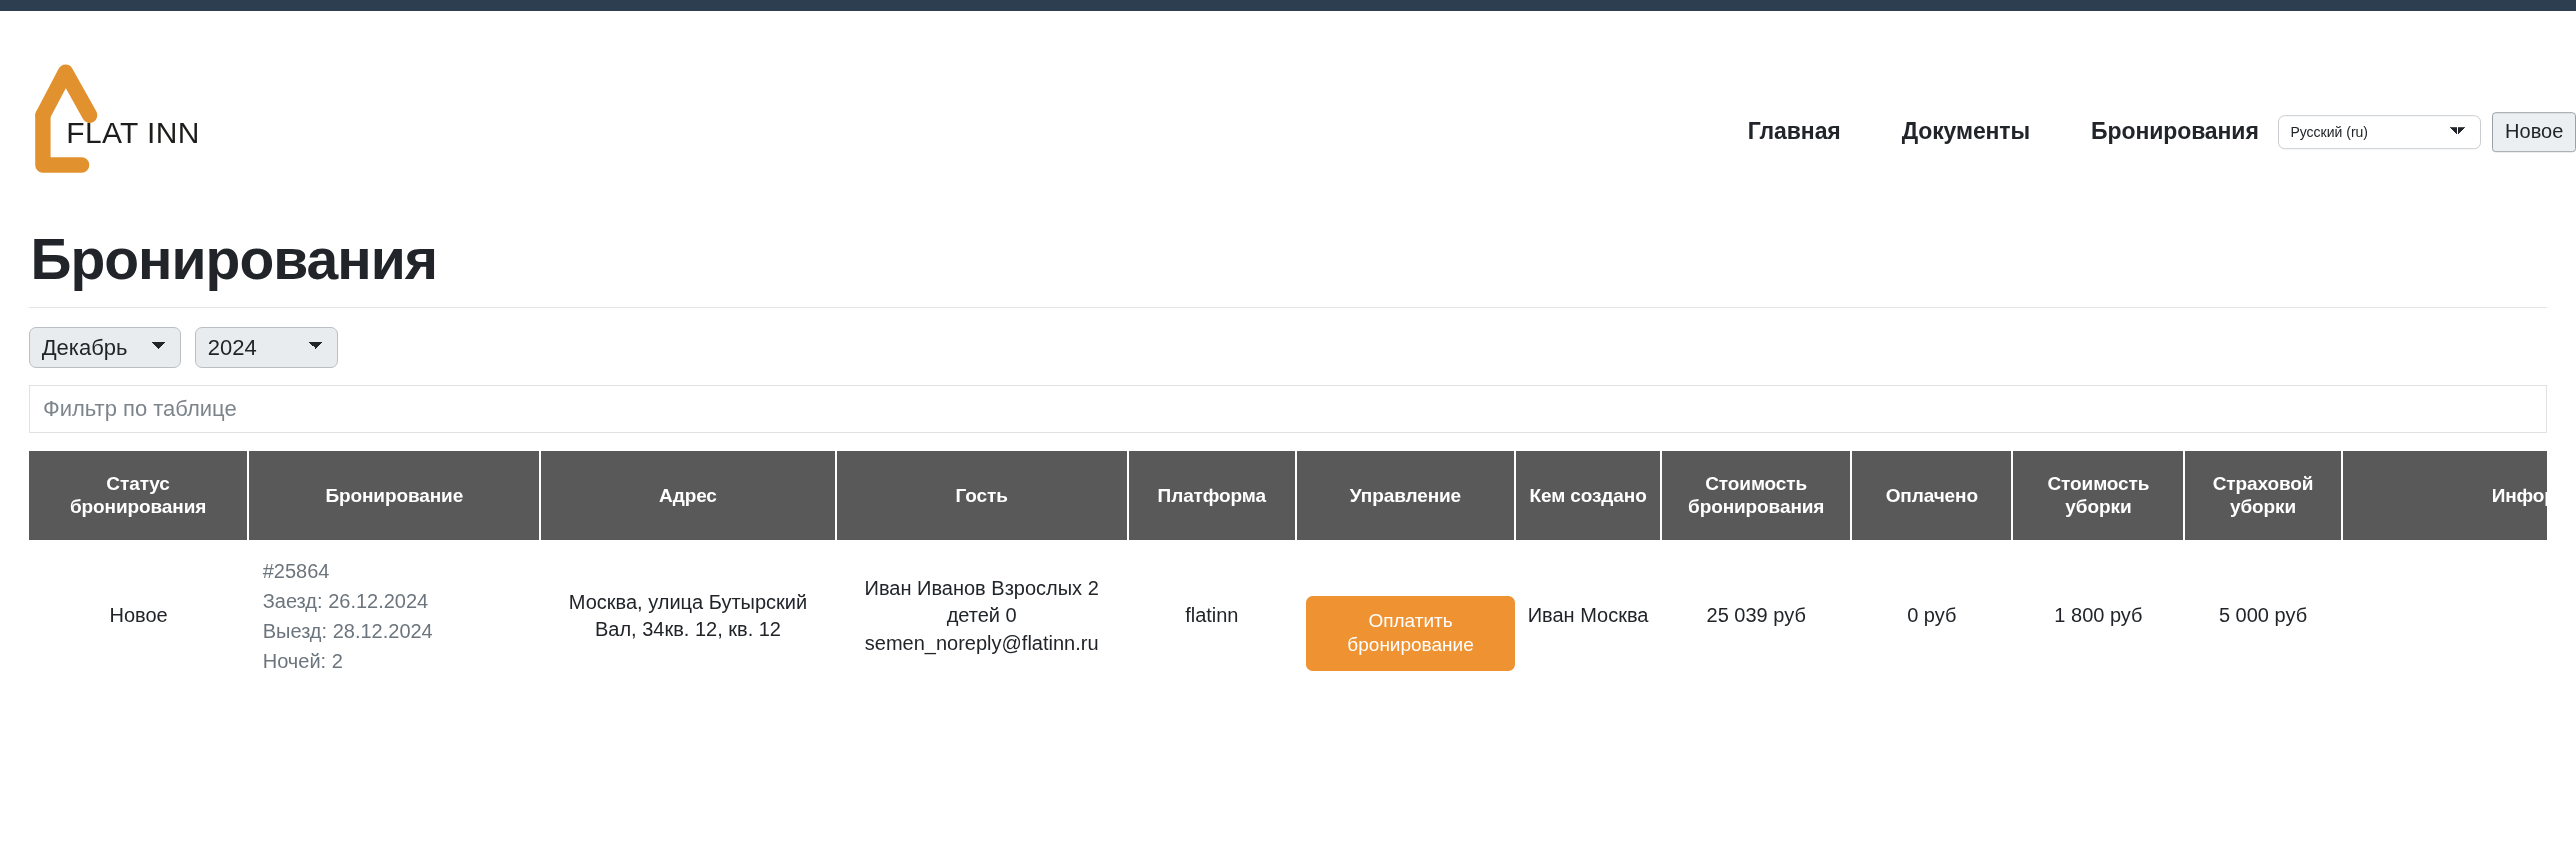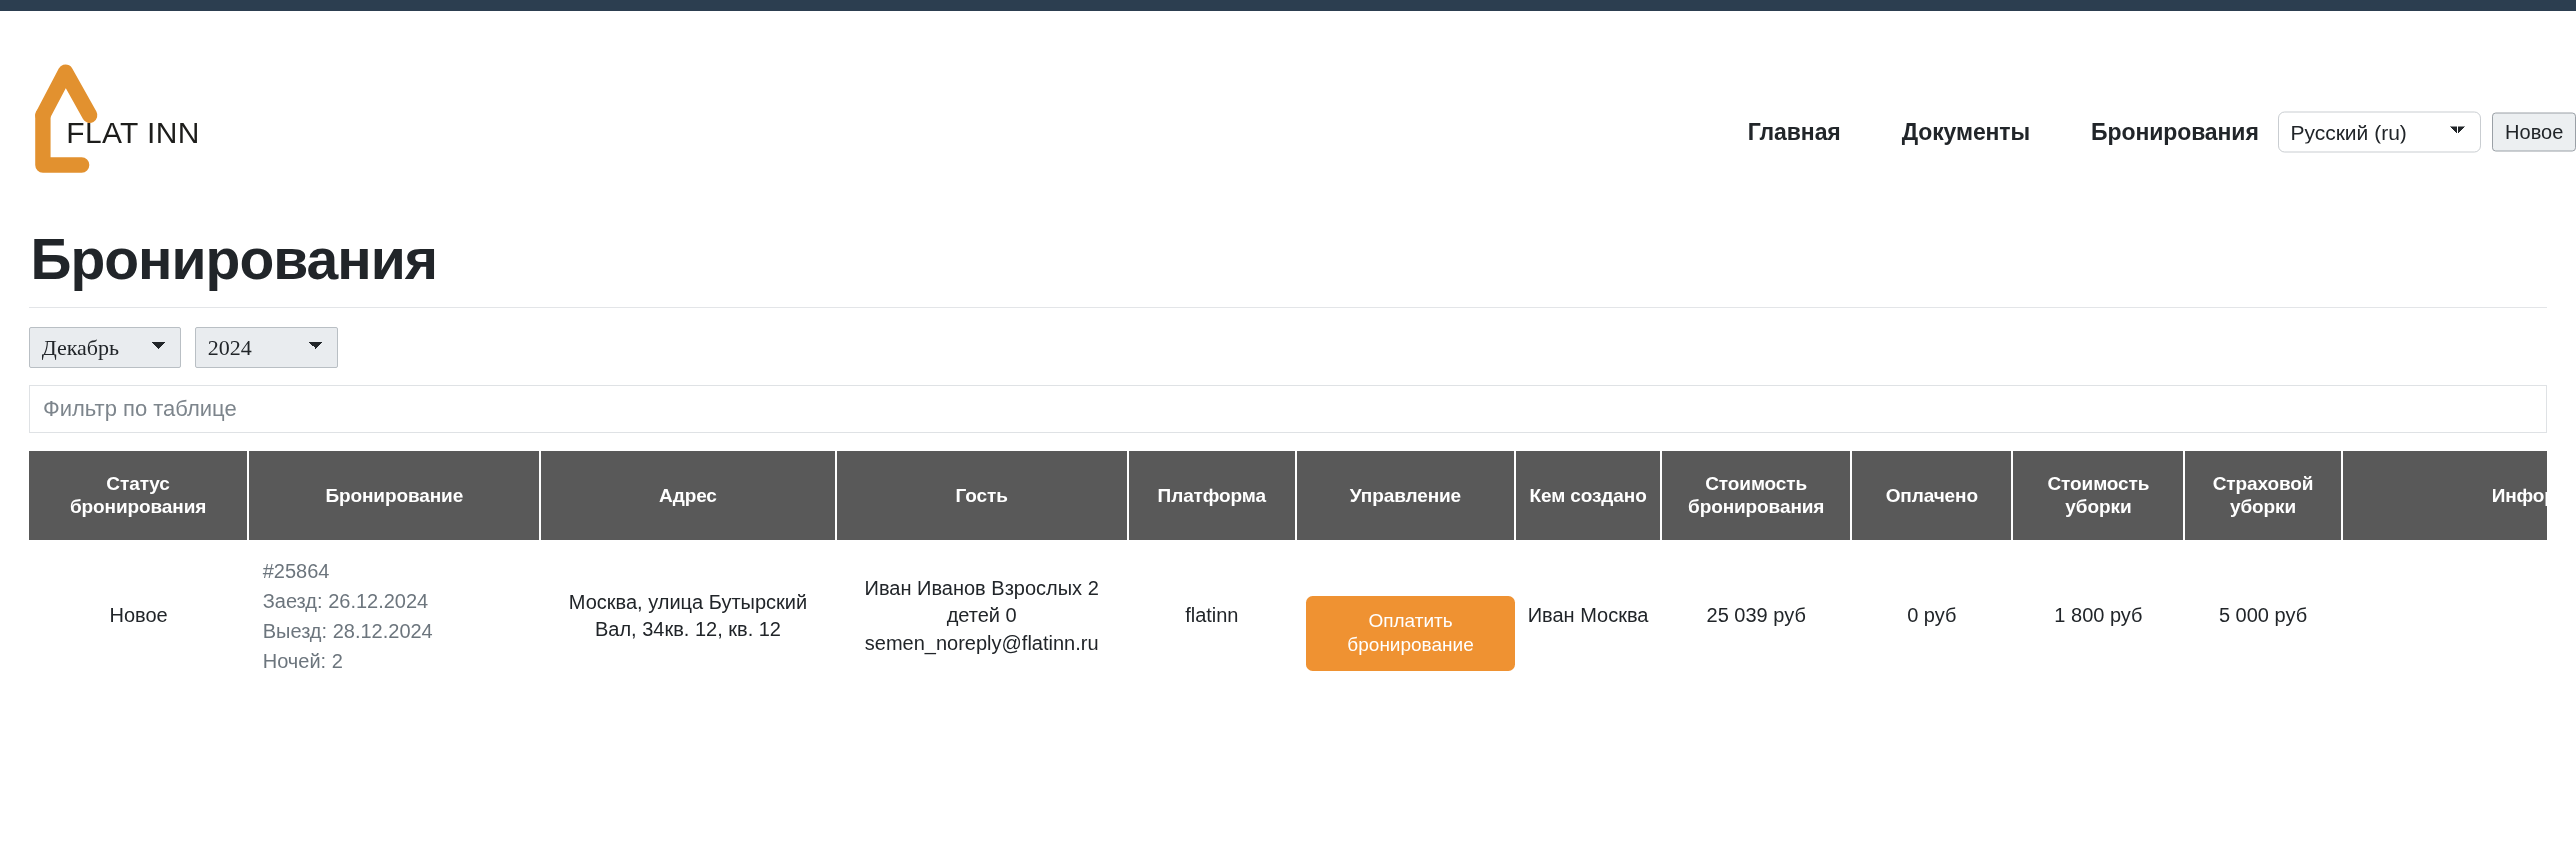--- a/index.html
+++ b/index.html
@@ -59,21 +59,21 @@
     padding: 0 0;
     margin-right: 61px;
     letter-spacing: -0.1px;
   }
   .nav-link:last-of-type { margin-right: 19px; }
 
   .lang-select {
     appearance: none;
     -webkit-appearance: none;
     font-family: "Liberation Sans", sans-serif;
-    font-size: 21px;
+    font-size: 14px;
     color: #212529;
     background: #ffffff;
     border: 1.5px solid #c9cdd1;
     border-radius: 6.6px;
     padding: 8px 41px 8px 11.7px;
     width: 203px;
     box-sizing: border-box;
     background-image:
       linear-gradient(45deg, transparent 50%, #212529 50%),
       linear-gradient(135deg, #212529 50%, transparent 50%);
@@ -122,26 +122,26 @@
 
   .filters {
     margin-top: 19px;
     display: flex;
     gap: 14px;
     align-items: center;
   }
   .filter-select {
     appearance: none;
     -webkit-appearance: none;
-    font-family: Liberation Serif, serif;
+    font-family: Liberation Sans, sans-serif;
     font-size: 22px;
     color: #212529;
     background: #e9ecef;
     border: 1.5px solid #b9bfc4;
-    border-radius: 2px;
+    border-radius: 7px;
     padding: 6.6px 38px 6.6px 11.7px;
     box-sizing: border-box;
     background-image:
       linear-gradient(45deg, transparent 50%, #212529 50%),
       linear-gradient(135deg, #212529 50%, transparent 50%);
     background-position:
       calc(100% - 21px) calc(50% - 1.5px),
       calc(100% - 14.6px) calc(50% - 1.5px);
     background-size: 7.3px 7.3px, 7.3px 7.3px;
     background-repeat: no-repeat;

